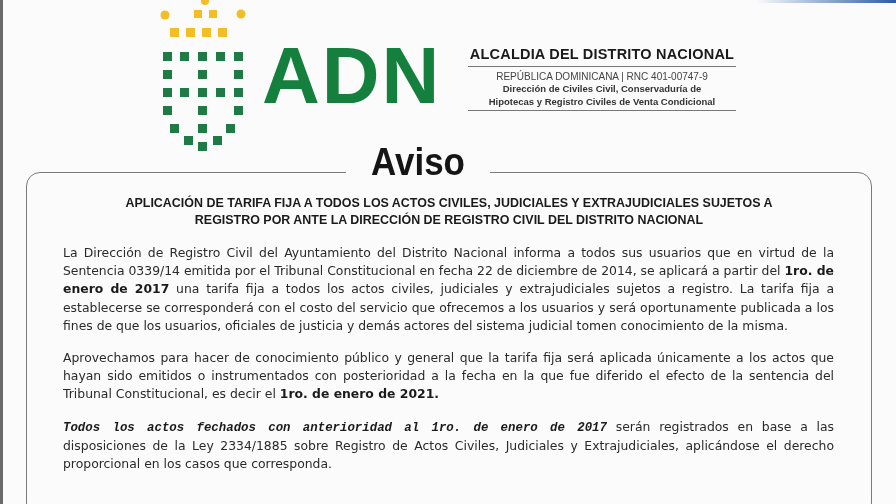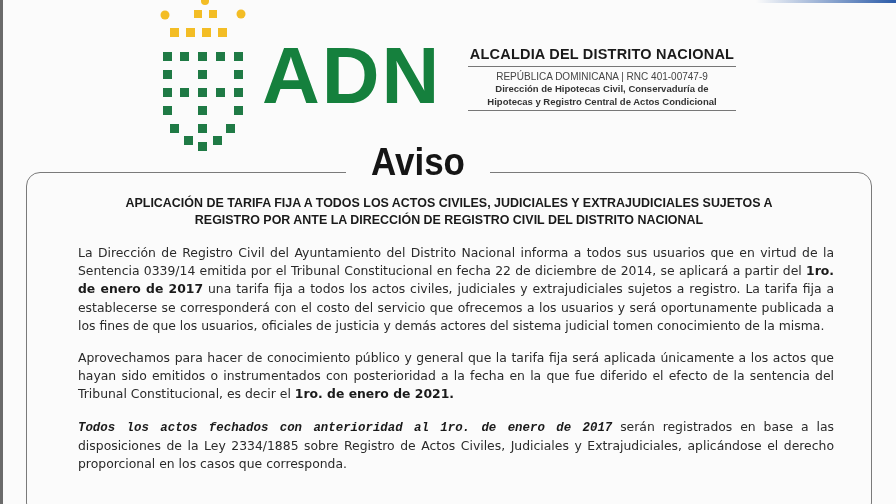--- a/index.html
+++ b/index.html
@@ -25,21 +25,21 @@
     .aviso-gap { position:absolute; left:346px; top:140px; width:144px; height:44px; background:#fbfbfb; }
     .aviso { position:absolute; left:346px; top:140px; width:144px; text-align:center;
       font-family:"Liberation Sans", sans-serif; font-weight:bold; font-size:38px; line-height:44px;
       color:#151515; transform:scaleX(0.92); }
     .headline { position:absolute; left:60px; top:194px; width:778px; text-align:center;
       font-family:"Liberation Sans", sans-serif; font-weight:bold; font-size:13.4px; line-height:17px;
       color:#1a1a1a; transform:scaleX(0.93); transform-origin:center; }
     .body-text { position:absolute; left:62px; top:244px; width:772px;
       font-family:"DejaVu Sans", sans-serif; font-size:12.4px; line-height:18.2px; color:#2a2a2a;
       text-align:justify; }
-    .body-text p { margin:0 0 14px 16px; }
+    .body-text p { margin:0 0 14px 1px; }
     .body-text b { font-weight:bold; color:#1a1a1a; }
     .body-text i b, .body-text b i { font-style:italic;font-family:Liberation Mono, monospace; }
   </style>
 </head>
 <body>
 
 <div class="left-edge"></div>
 <div class="top-accent"></div>
 
 <svg class="logo" viewBox="0 0 90 152" xmlns="http://www.w3.org/2000/svg">
@@ -78,22 +78,22 @@
       <rect x="38" y="142" width="9" height="9"></rect>
       <rect x="53" y="136" width="9" height="9"></rect>
   </g>
 </svg>
 
 <div class="brand" style="color:#15803d;">ADN</div>
 
 <div class="org-block">
   <div class="org-title">ALCALDIA DEL DISTRITO NACIONAL</div>
   <div class="org-sub1">REPÚBLICA DOMINICANA | RNC 401-00747-9</div>
-  <div class="org-sub2">Dirección de Hipotecas Civil, Conservaduría de</div>
-  <div class="org-sub2">Hipotecas y Registro Central de Actos Condicional</div>
+  <div class="org-sub2">Dirección de Civiles Civil, Conservaduría de</div>
+  <div class="org-sub2">Hipotecas y Registro Civiles de Venta Condicional</div>
   <div class="org-rule"></div>
 </div>
 
 <div class="panel"></div>
 <div class="aviso-gap"></div>
 <div class="aviso">Aviso</div>
 
 <div class="headline">
   <div>APLICACIÓN DE TARIFA FIJA A TODOS LOS ACTOS CIVILES, JUDICIALES Y EXTRAJUDICIALES SUJETOS A</div>
   <div>REGISTRO POR ANTE LA DIRECCIÓN DE REGISTRO CIVIL DEL DISTRITO NACIONAL</div>

